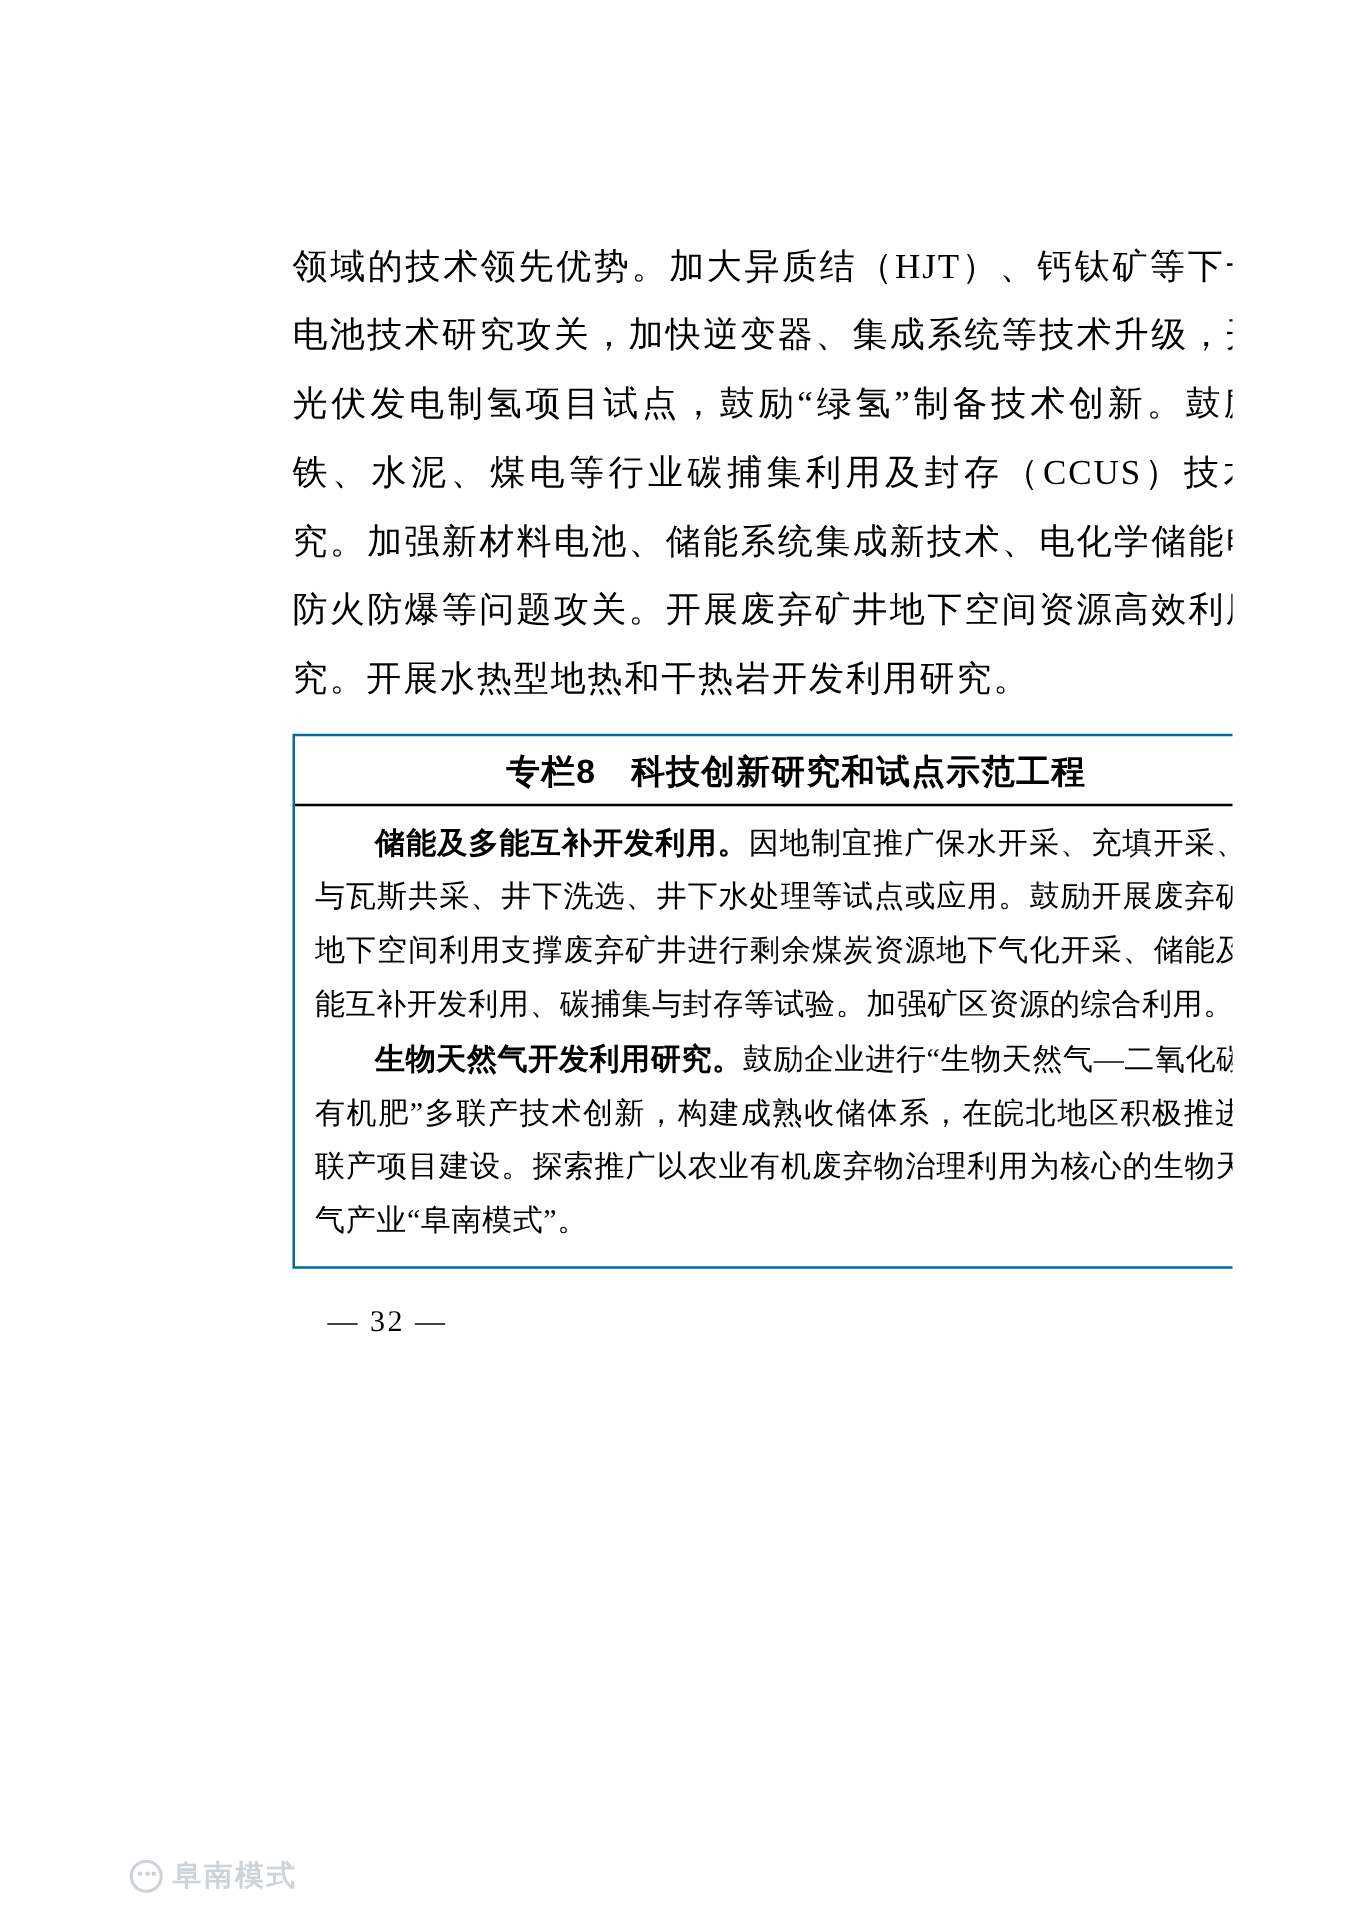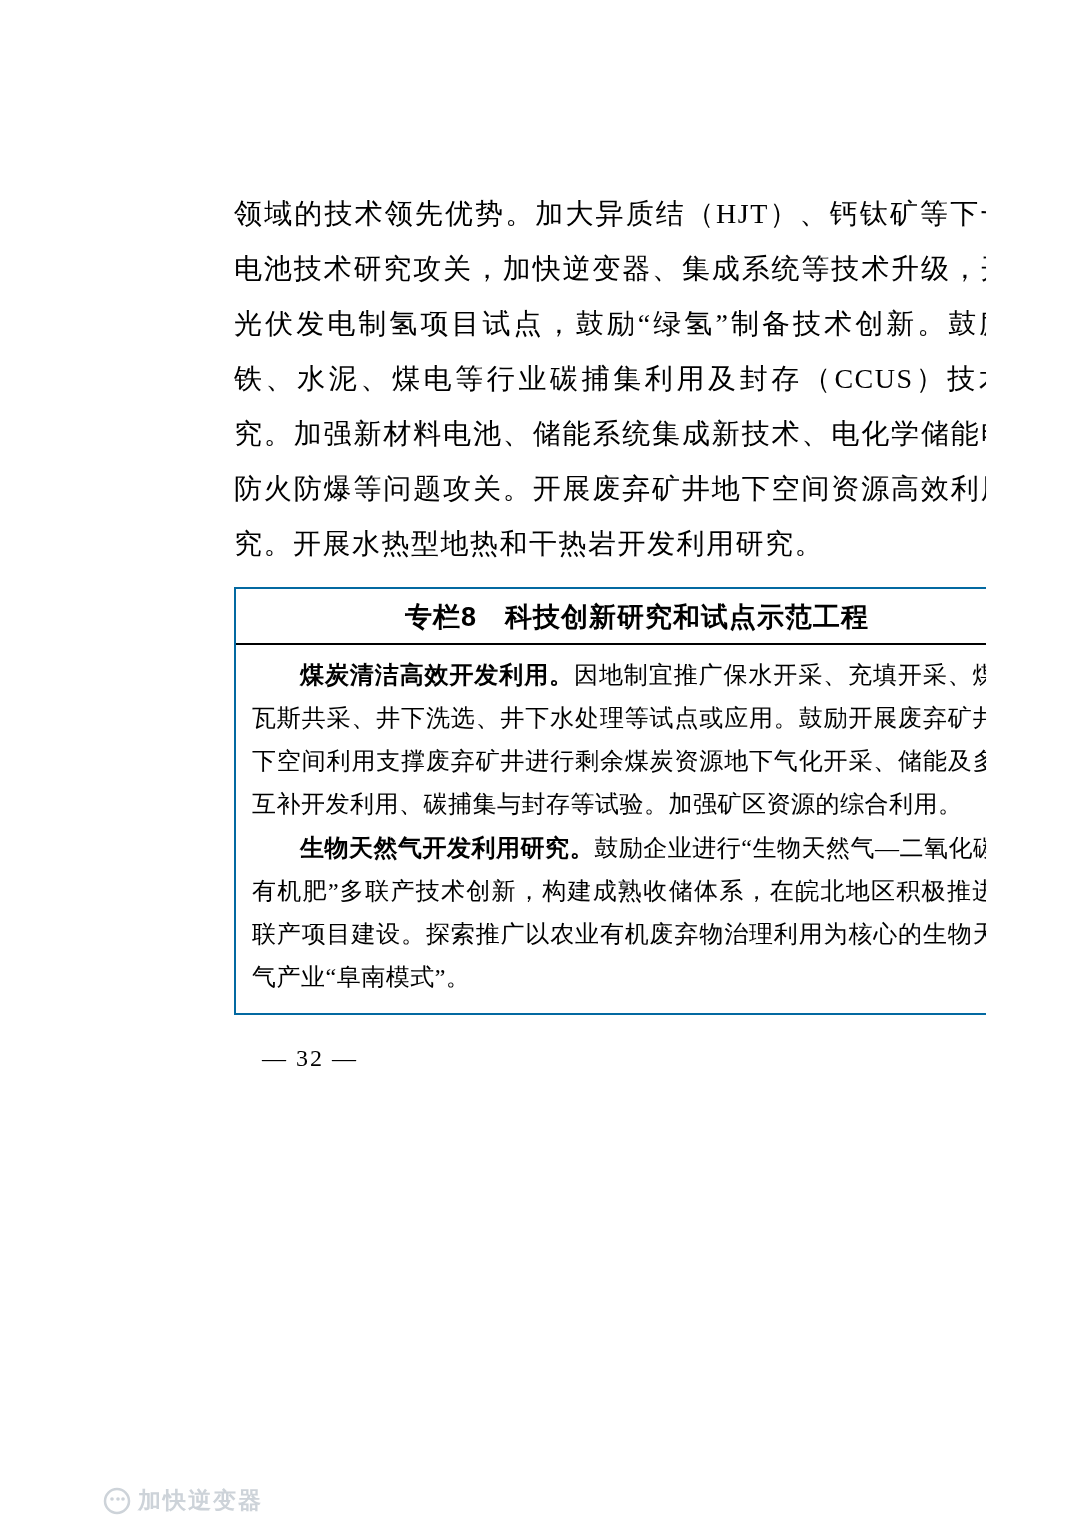--- a/index.html
+++ b/index.html
@@ -85,36 +85,36 @@
 
 <div class="page">
   <div class="content">
 
     <p class="intro-paragraph">领域的技术领先优势。加大异质结（HJT）、钙钛矿等下一代电池技术研究攻关，加快逆变器、集成系统等技术升级，开展光伏发电制氢项目试点，鼓励“绿氢”制备技术创新。鼓励钢铁、水泥、煤电等行业碳捕集利用及封存（CCUS）技术研究。加强新材料电池、储能系统集成新技术、电化学储能电站防火防爆等问题攻关。开展废弃矿井地下空间资源高效利用研究。开展水热型地热和干热岩开发利用研究。</p>
 
     <div class="feature-box">
       <div class="box-title">专栏8　科技创新研究和试点示范工程</div>
       <div class="box-body">
 
-        <p class="box-para"><span class="lead">煤炭清洁高效开发利用。</span><span>因地制宜推广保水开采、充填开采、煤与瓦斯共采、井下洗选、井下水处理等试点或应用。鼓励开展废弃矿井地下空间利用支撑废弃矿井进行剩余煤炭资源地下气化开采、储能及多能互补开发利用、碳捕集与封存等试验。加强矿区资源的综合利用。</span></p>
+        <p class="box-para"><span class="lead">储能及多能互补开发利用。</span><span>因地制宜推广保水开采、充填开采、煤与瓦斯共采、井下洗选、井下水处理等试点或应用。鼓励开展废弃矿井地下空间利用支撑废弃矿井进行剩余煤炭资源地下气化开采、储能及多能互补开发利用、碳捕集与封存等试验。加强矿区资源的综合利用。</span></p>
 
 
         <p class="box-para"><span class="lead">生物天然气开发利用研究。</span><span>鼓励企业进行“生物天然气—二氧化碳—有机肥”多联产技术创新，构建成熟收储体系，在皖北地区积极推进多联产项目建设。探索推广以农业有机废弃物治理利用为核心的生物天然气产业“阜南模式”。</span></p>
 
 
       </div>
     </div>
 
     <div class="page-number">— 32 —</div>
   </div>
 
   <div class="watermark">
     <span>
       <svg width="30" height="30" viewBox="0 0 30 30">
         <circle cx="15" cy="15" r="12" fill="none" stroke="#cdd3d9" stroke-width="2.5"></circle>
         <circle cx="10" cy="13" r="1.8" fill="#cdd3d9"></circle>
         <circle cx="16" cy="13" r="1.8" fill="#cdd3d9"></circle>
         <circle cx="21" cy="13" r="1.8" fill="#cdd3d9"></circle>
       </svg>
     </span>
-    <span>加快逆变器</span>
+    <span>阜南模式</span>
   </div>
 </div>
 
 </body></html>

